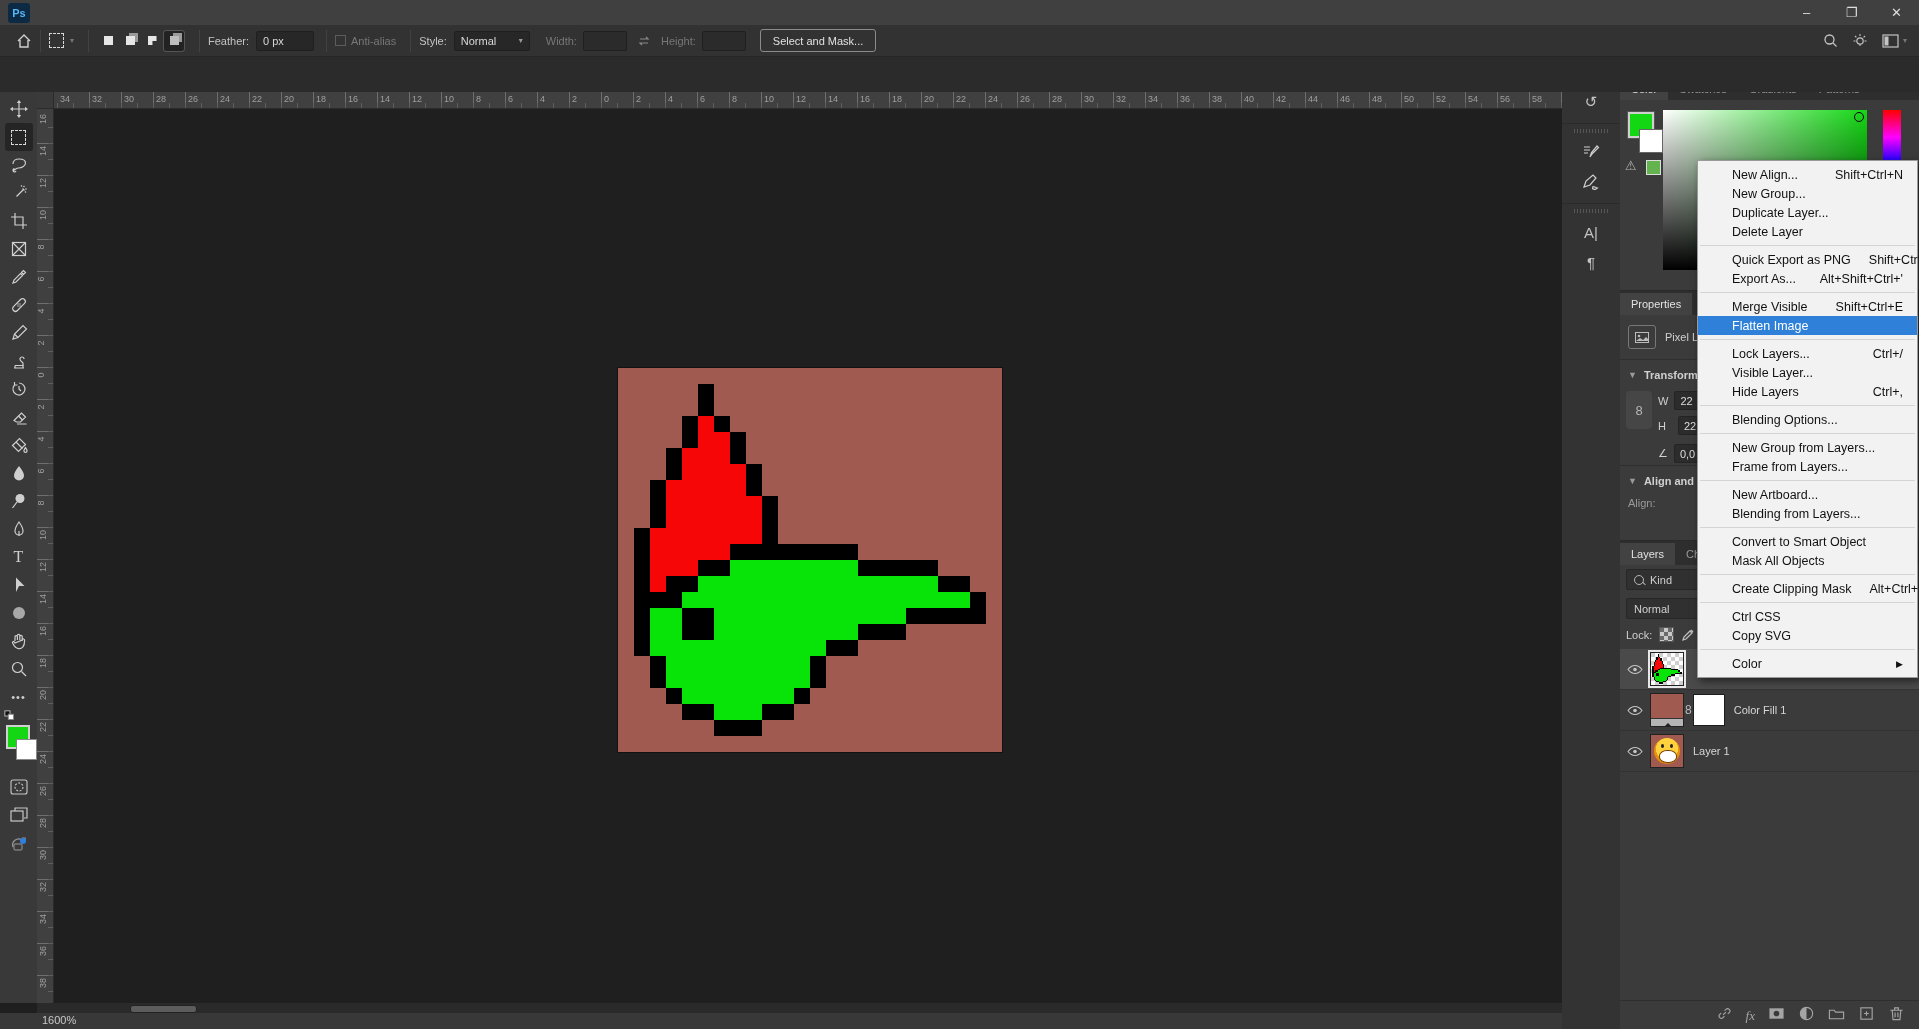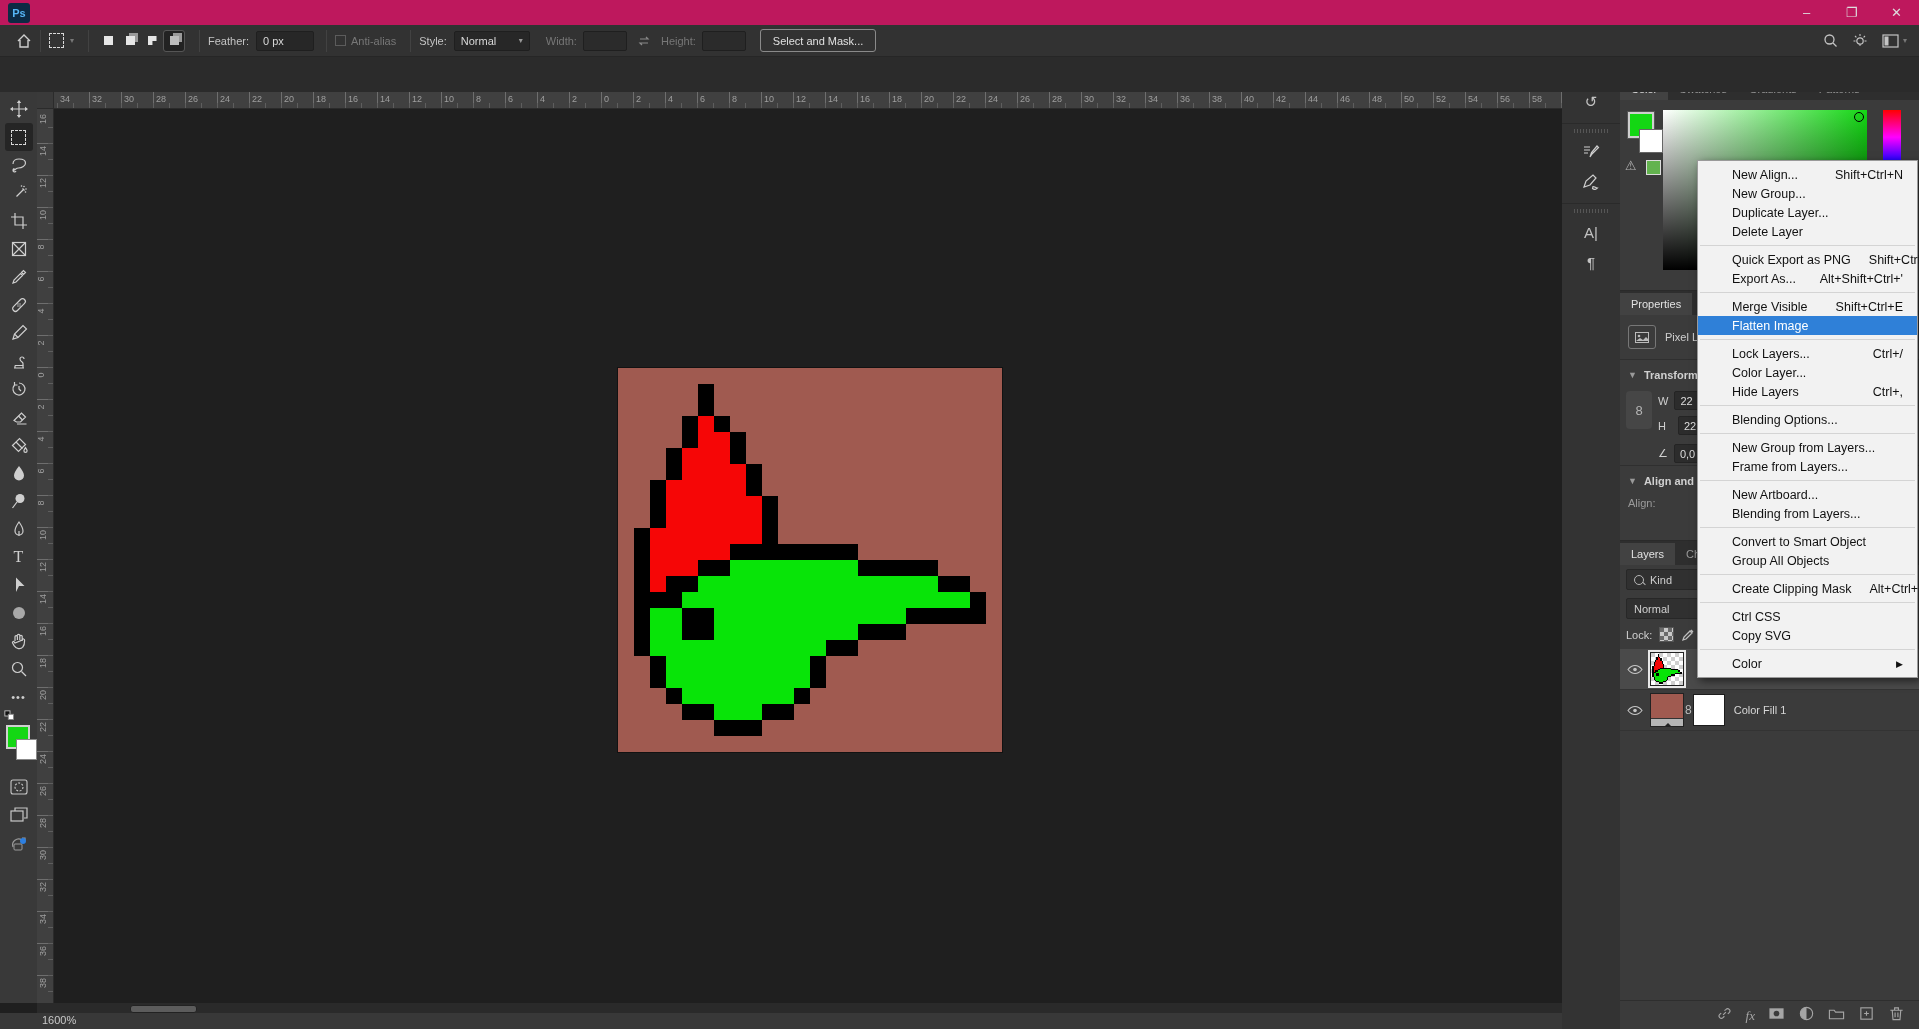--- a/index.html
+++ b/index.html
@@ -1,18 +1,18 @@
 <!DOCTYPE html>
 <html><head>
 <meta charset="utf-8">
 <style>
   html,body{margin:0;padding:0;width:1919px;height:1029px;overflow:hidden;background:#1f1f1f;
     font-family:"Liberation Sans","DejaVu Sans",sans-serif;-webkit-font-smoothing:antialiased;}
   
-  #menubar{position:absolute;left:0;top:0;width:1919px;height:25px;background:#be185d;color:#d8d8d8;font-size:12px;display:flex;align-items:center;z-index:5;}
+  #menubar{position:absolute;left:0;top:0;width:1919px;height:25px;background:#404040;color:#d8d8d8;font-size:12px;display:flex;align-items:center;z-index:5;}
   #ps-logo{width:22px;height:20px;margin:0 10px 0 8px;background:#0d2a44;border-radius:3px;color:#55b5f5;font-size:11px;font-weight:bold;display:flex;align-items:center;justify-content:center;}
   .menu-item{padding:0 12px;height:25px;display:flex;align-items:center;cursor:default;}
   #win-controls{position:absolute;right:0;top:0;height:25px;display:flex;color:#dedede;z-index:6;}
   .win-btn{width:45px;height:25px;display:flex;align-items:center;justify-content:center;font-size:13px;}
   #optionsbar{position:absolute;left:0;top:25px;width:1919px;height:31px;background:#323232;border-bottom:1px solid #262626;color:#c4c4c4;font-size:11px;display:flex;align-items:center;z-index:5;}
   .opt-sep{width:1px;height:22px;background:#424242;margin:0 8px;}
   .opt-icon{color:#cfcfcf;display:flex;align-items:center;justify-content:center;}
   .opt-field{background:#272727;border:1px solid #1f1f1f;border-radius:2px;height:18px;color:#d8d8d8;display:flex;align-items:center;padding:0 6px;}
   .dim{color:#777;}
   .mode-btn{width:20px;height:20px;display:flex;align-items:center;justify-content:center;margin:0 1px;border-radius:2px;}
@@ -1753,20 +1753,35 @@
                 <circle cx="8" cy="5.5" r="1.8" fill="#c5c5c5"></circle>
               </svg>
             </div>
             <div class="thumb thumb-fill" style="background: rgb(160, 90, 80);">
               <div class="slider"></div>
             </div>
             <span class="chain8">8</span>
             <div class="thumb-mask"></div>
             <span class="layer-name">Color Fill 1</span>
           </div>
+          <div class="layer-row">
+            <div class="eye">
+              <svg width="16" height="11" viewBox="0 0 16 11">
+                <path d="M1 5.5S4 1.5 8 1.5s7 4 7 4-3 4-7 4-7-4-7-4z" fill="none" stroke="#c5c5c5" stroke-width="1.1"></path>
+                <circle cx="8" cy="5.5" r="1.8" fill="#c5c5c5"></circle>
+              </svg>
+            </div>
+            <div class="thumb face">
+              <div class="head"></div>
+              <div class="mouth"></div>
+              <div class="e1"></div>
+              <div class="e2"></div>
+            </div>
+            <span class="layer-name">Layer 1</span>
+          </div>
         </div>
     </div>
   </div>
 </div>
 <div id="layers-footer">
     <span><svg width="17" height="17" viewBox="0 0 18 18" fill="none" stroke="#a5a5a5" stroke-width="1.2">
         <path d="M7.5 10.5l3-3M5.5 8.5L4 10a2.4 2.4 0 003.4 3.4l1.5-1.5M12.5 9.5L14 8a2.4 2.4 0 00-3.4-3.4L9 6"></path>
       </svg></span>
     <span><span style="font-style:italic;font-size:13px;color:#a5a5a5;font-family:'Liberation Serif',serif;">fx</span></span>
     <span><svg width="17" height="17" viewBox="0 0 18 18" fill="none" stroke="#a5a5a5" stroke-width="1.2">
@@ -1819,21 +1834,21 @@
     </div>
     <div class="cm-item hl" style="background: rgb(47, 128, 216);">
       <span>Flatten Image</span>
     </div>
     <div class="cm-sep"></div>
     <div class="cm-item">
       <span>Lock Layers...</span>
       <span class="sc">Ctrl+/</span>
     </div>
     <div class="cm-item">
-      <span>Color Layer...</span>
+      <span>Visible Layer...</span>
     </div>
     <div class="cm-item">
       <span>Hide Layers</span>
       <span class="sc">Ctrl+,</span>
     </div>
     <div class="cm-sep"></div>
     <div class="cm-item">
       <span>Blending Options...</span>
     </div>
     <div class="cm-sep"></div>
@@ -1848,21 +1863,21 @@
       <span>New Artboard...</span>
     </div>
     <div class="cm-item">
       <span>Blending from Layers...</span>
     </div>
     <div class="cm-sep"></div>
     <div class="cm-item">
       <span>Convert to Smart Object</span>
     </div>
     <div class="cm-item">
-      <span>Group All Objects</span>
+      <span>Mask All Objects</span>
     </div>
     <div class="cm-sep"></div>
     <div class="cm-item">
       <span>Create Clipping Mask</span>
       <span class="sc">Alt+Ctrl+G</span>
     </div>
     <div class="cm-sep"></div>
     <div class="cm-item">
       <span>Ctrl CSS</span>
     </div>

